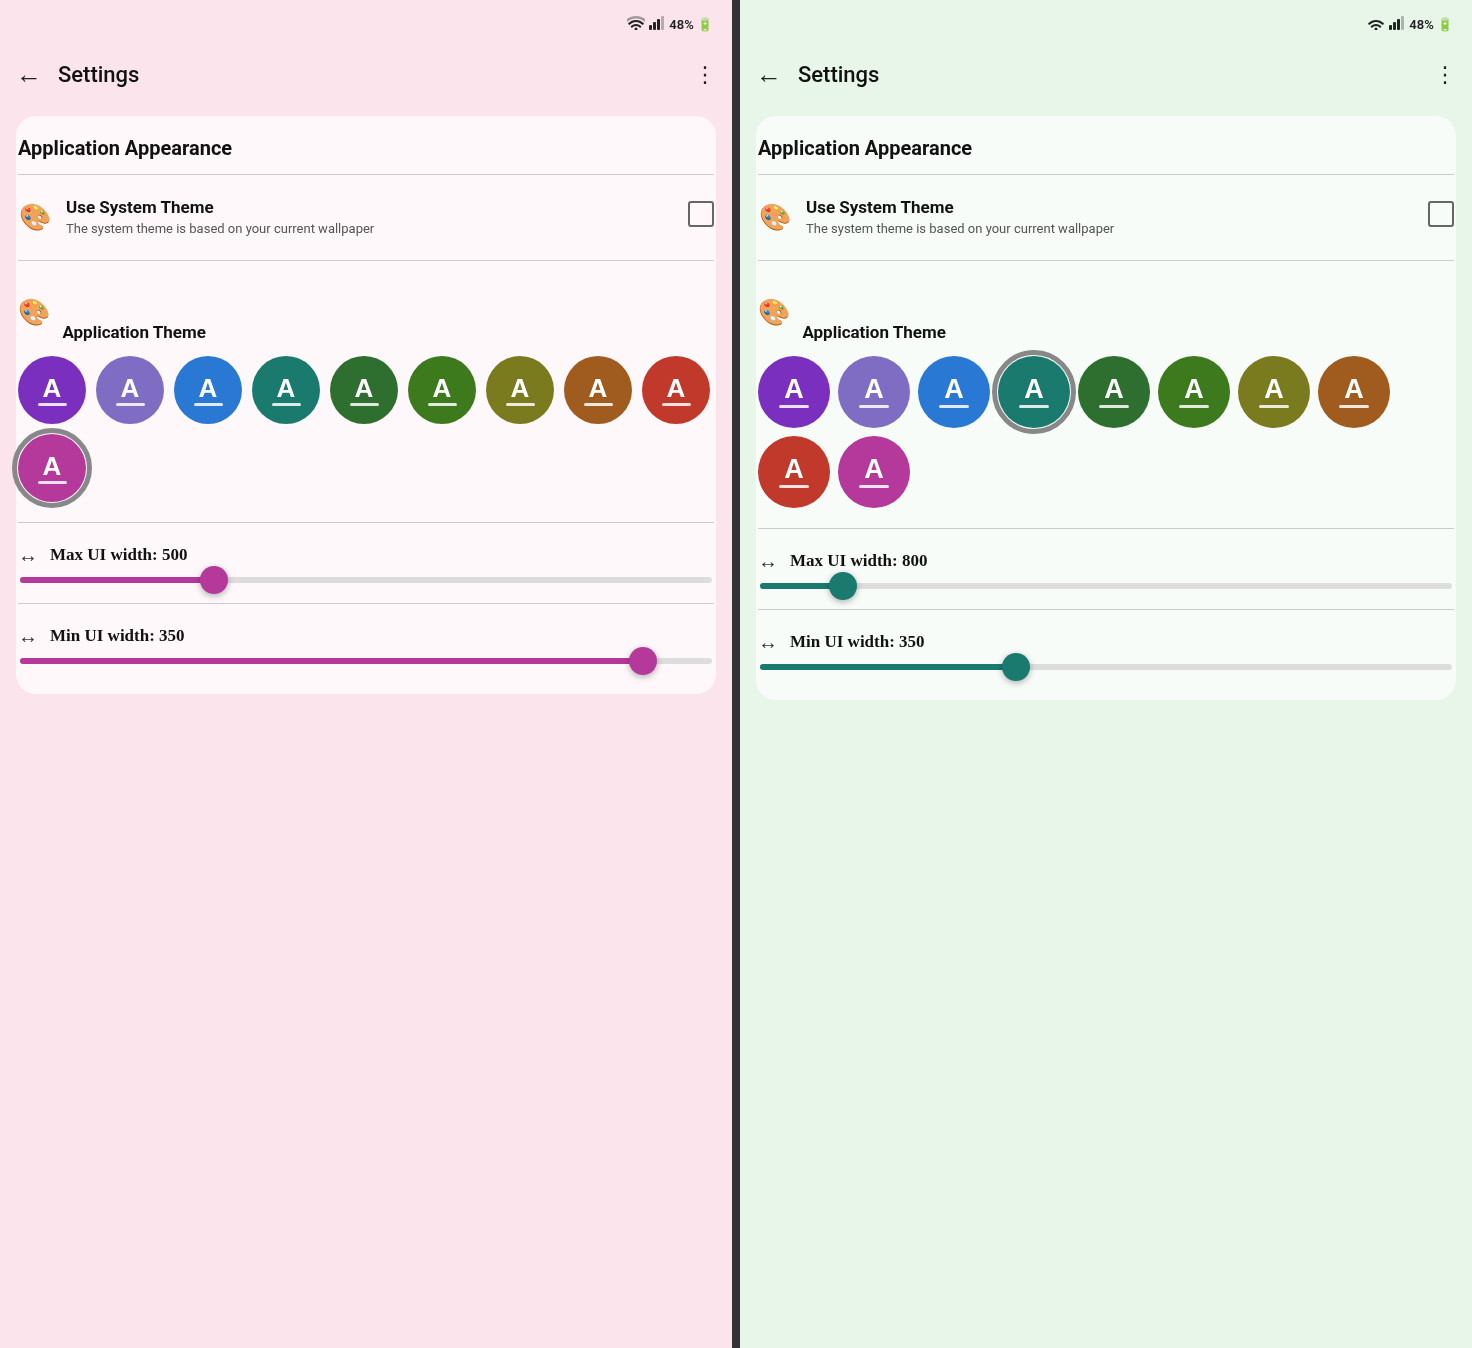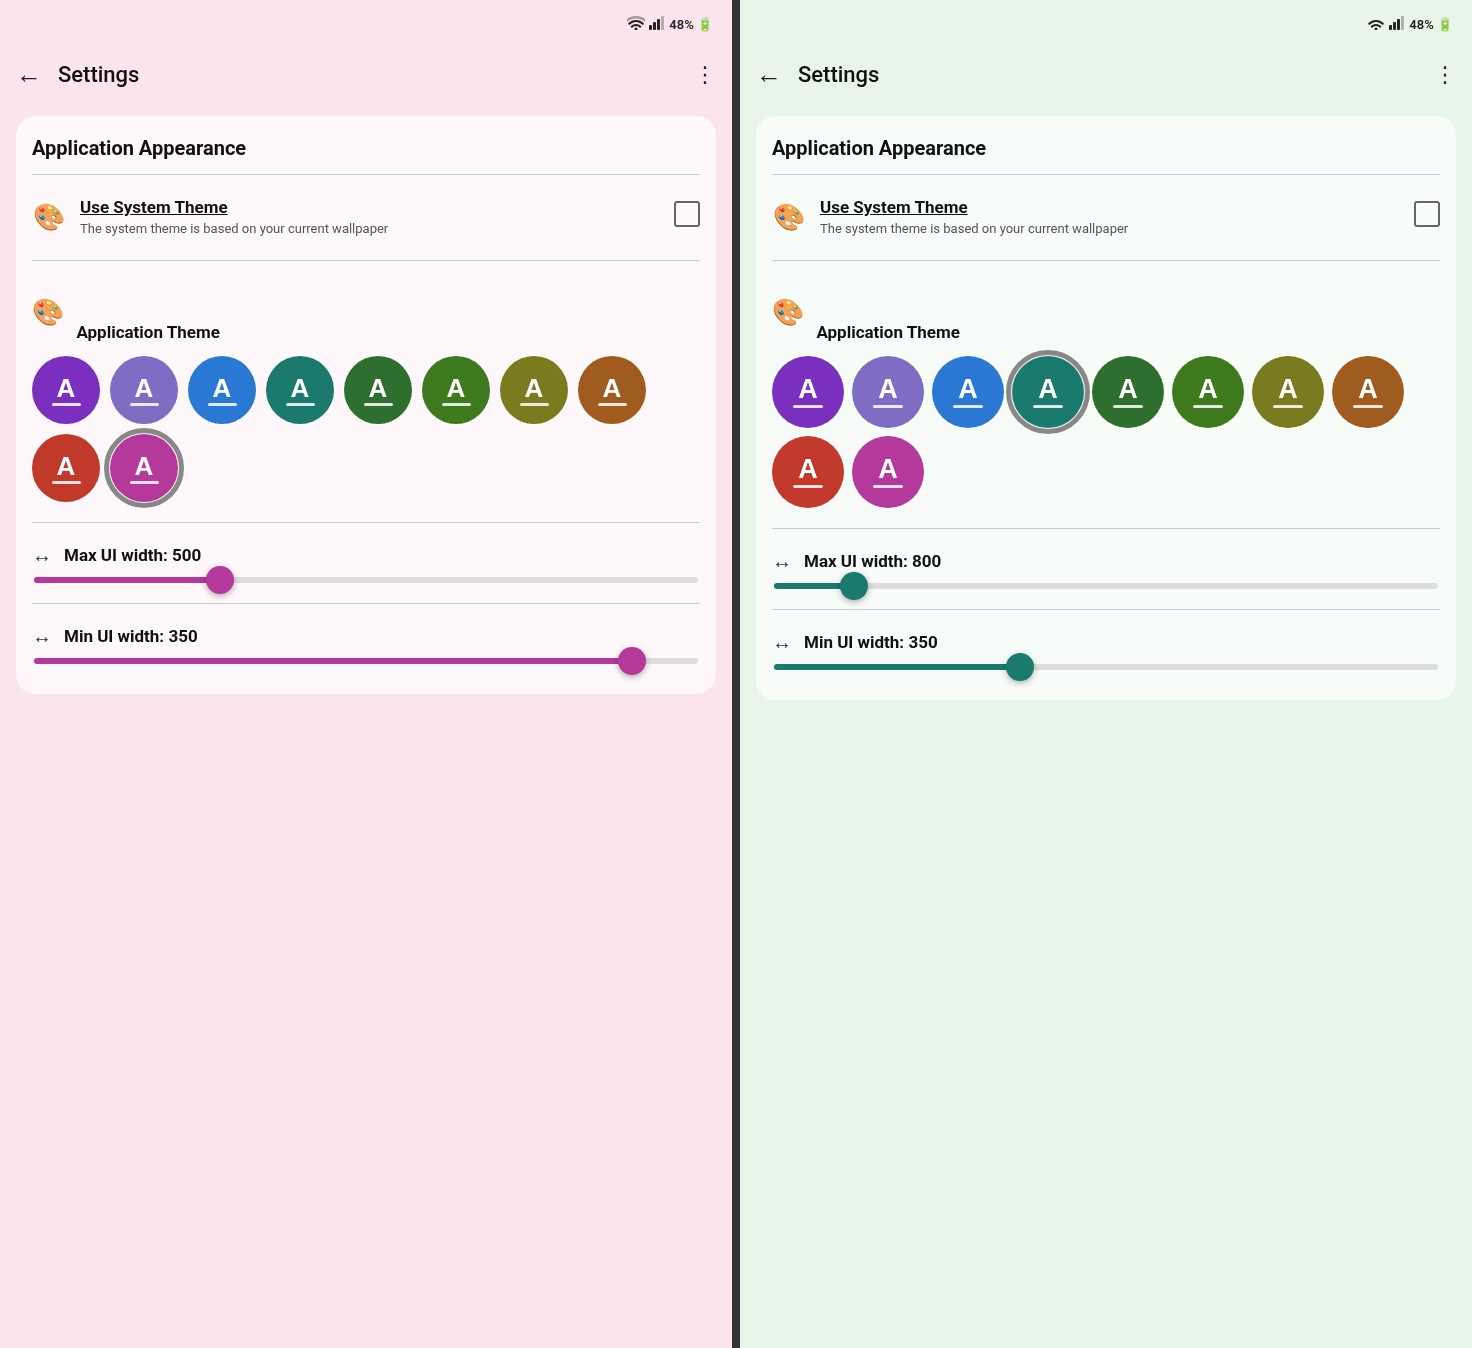--- a/index.html
+++ b/index.html
@@ -77,21 +77,21 @@
     .content {
       flex: 1;
       padding: 12px 16px;
       overflow: hidden;
     }
 
     
     .card {
       background: white;
       border-radius: 20px;
-      padding: 20px 16px;
+      padding: 20px 2px;
     }
     .left .card {
       background: #fce4ec;
       border: none;
       background-color: rgba(255,255,255,0.75);
     }
     .right .card {
       background: rgba(255,255,255,0.7);
     }
 
@@ -129,21 +129,20 @@
       color: #333;
     }
     .setting-text {
       flex: 1;
     }
     .setting-title {
       font-size: 17px;
       font-weight: 700;
       color: #111;
       margin-bottom: 3px;
-      text-decoration: underline;
     }
     .setting-desc {
       font-size: 13px;
       color: #555;
       line-height: 1.4;
     }
     .checkbox {
       width: 26px;
       height: 26px;
       border: 2px solid #666;
@@ -229,20 +228,21 @@
       margin-bottom: 10px;
     }
     .arrows-icon {
       font-size: 20px;
       color: #333;
     }
     .slider-title {
       font-size: 17px;
       font-weight: 700;
       color: #111;
+      font-family: Liberation Serif, serif;
     }
     .slider-track {
       position: relative;
       height: 6px;
       background: #ddd;
       border-radius: 3px;
       margin: 0 2px;
     }
     .slider-fill {
       position: absolute;

